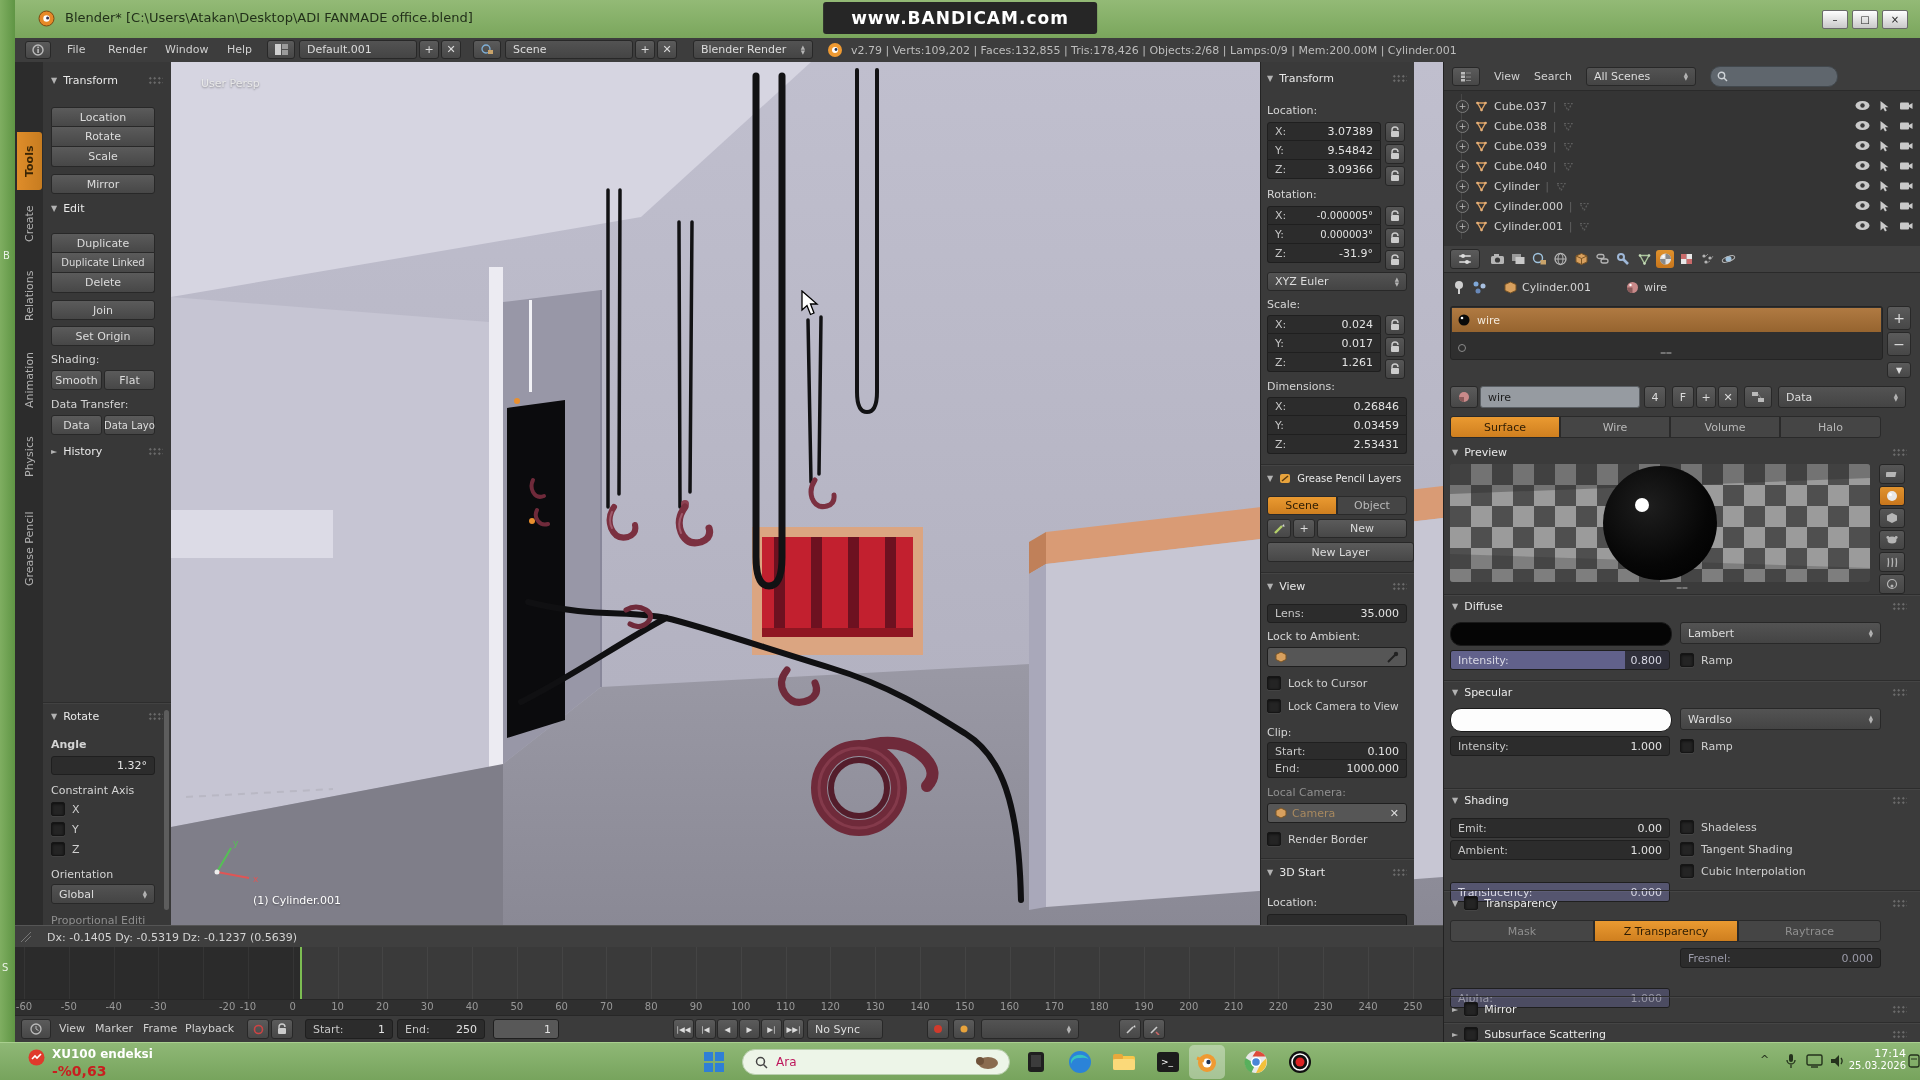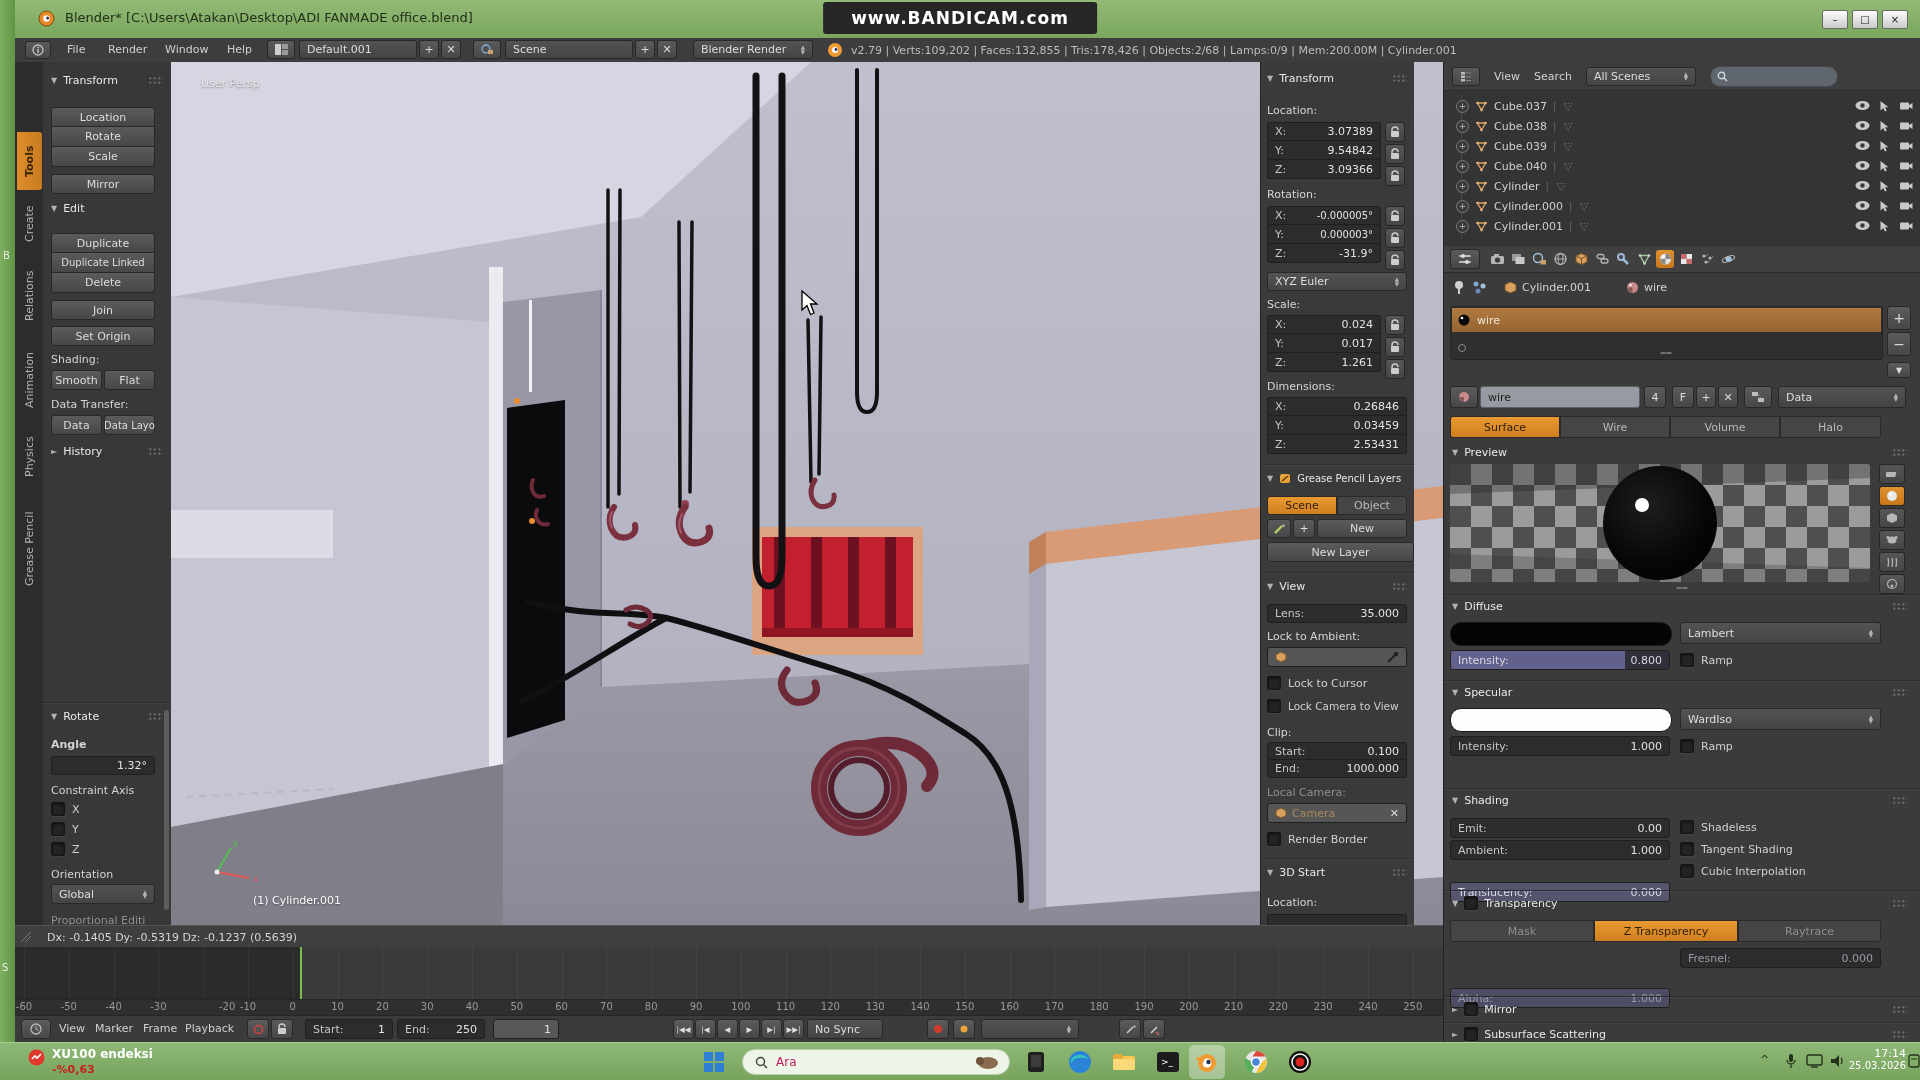--- a/index.html
+++ b/index.html
@@ -1270,21 +1270,21 @@
         </svg>
     </div>
   </div>
 
   <div class="abs taskbar">
     <svg class="abs" style="left:28px;top:6px" width="17" height="17">
       <circle cx="8.5" cy="8.5" r="8" fill="#e0392b"></circle>
         <path d="M4,10 l3,-3 2,2 4,-4" stroke="#fff" stroke-width="1.6" fill="none"></path>
     </svg>
     <span class="abs" style="left:52px;top:4px;font-size:12px;color:#fff;font-weight:bold">XU100 endeksi</span>
-    <span class="abs" style="left:52px;top:20px;font-size:11px;color:#c81f1f;font-weight:bold">-%0,63</span>
+    <span class="abs" style="left:52px;top:20px;font-size:14px;color:#c81f1f;font-weight:bold">-%0,63</span>
     <div class="tbicon" style="left:700px">
       <svg width="20" height="20">
           <rect x="0" y="0" width="9" height="9" fill="#2f7fd6"></rect>
           <rect x="11" y="0" width="9" height="9" fill="#2f7fd6"></rect>
           <rect x="0" y="11" width="9" height="9" fill="#2f7fd6"></rect>
           <rect x="11" y="11" width="9" height="9" fill="#2f7fd6"></rect>
         </svg>
     </div>
     <div class="abs" style="left:742px;top:6px;width:268px;height:26px;background:#edf5e8;border:1px solid #b9cfae;border-radius:14px;display:flex;align-items:center;gap:8px;padding-left:12px;box-sizing:border-box">
       <svg width="13" height="13">

